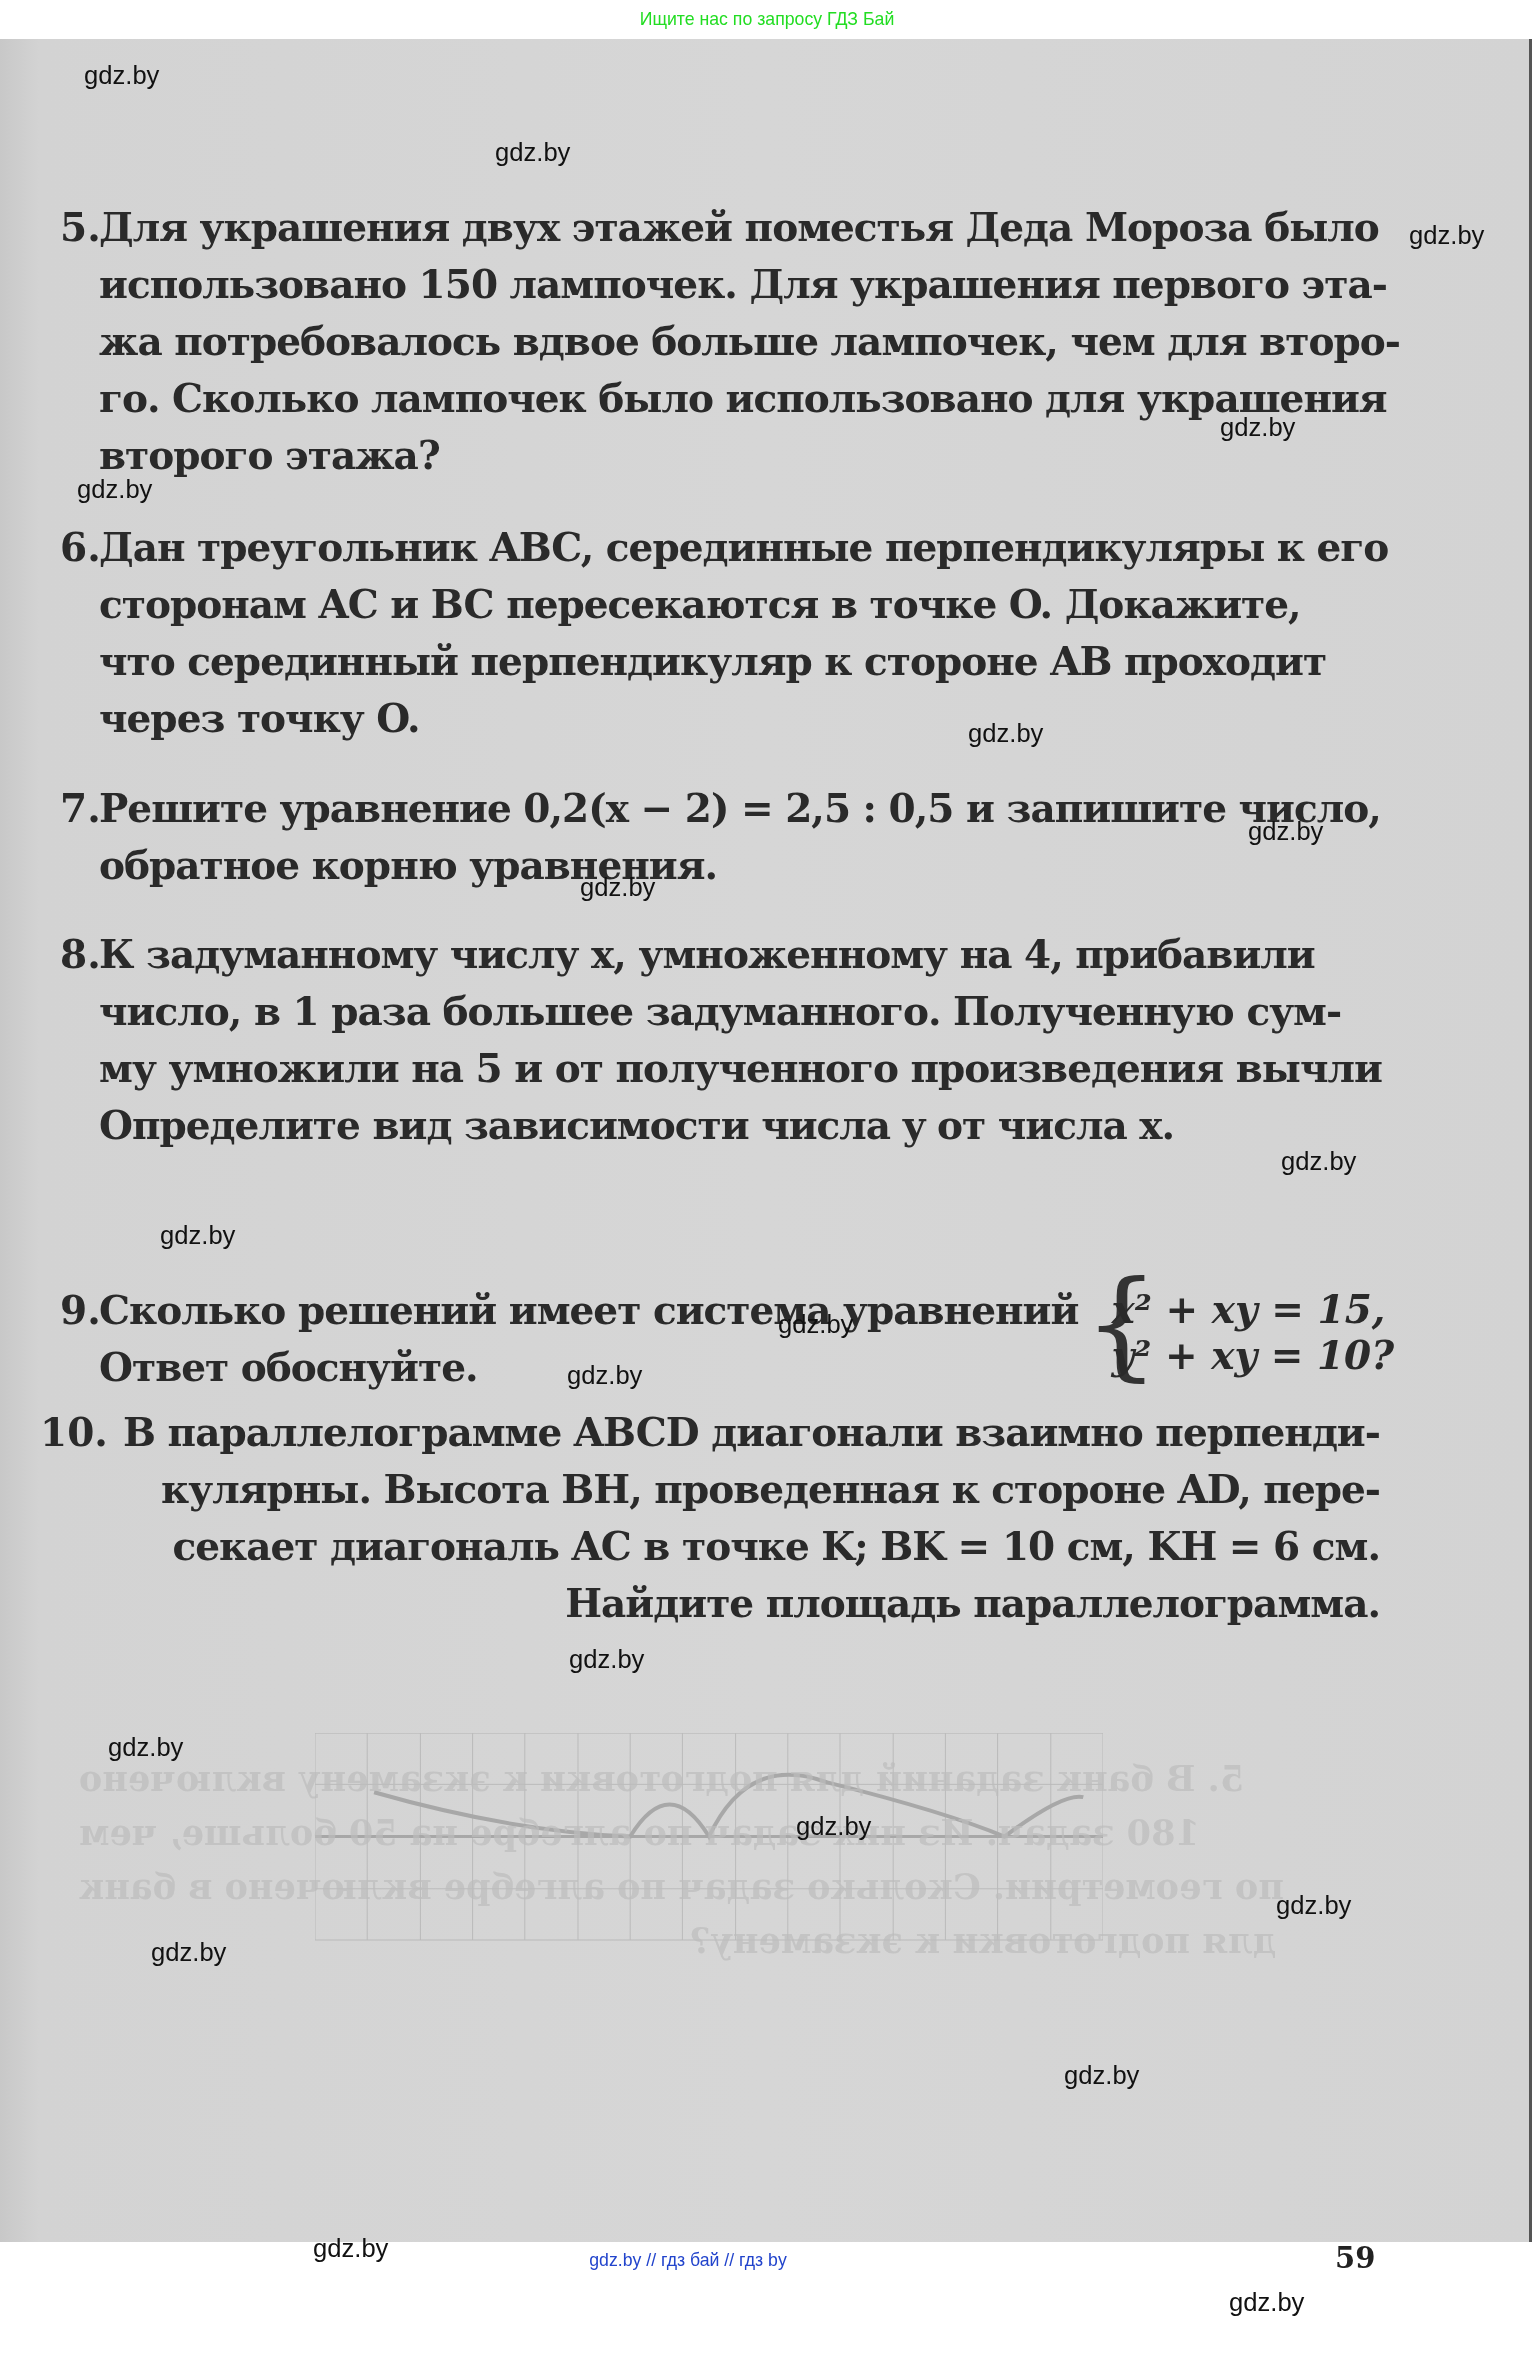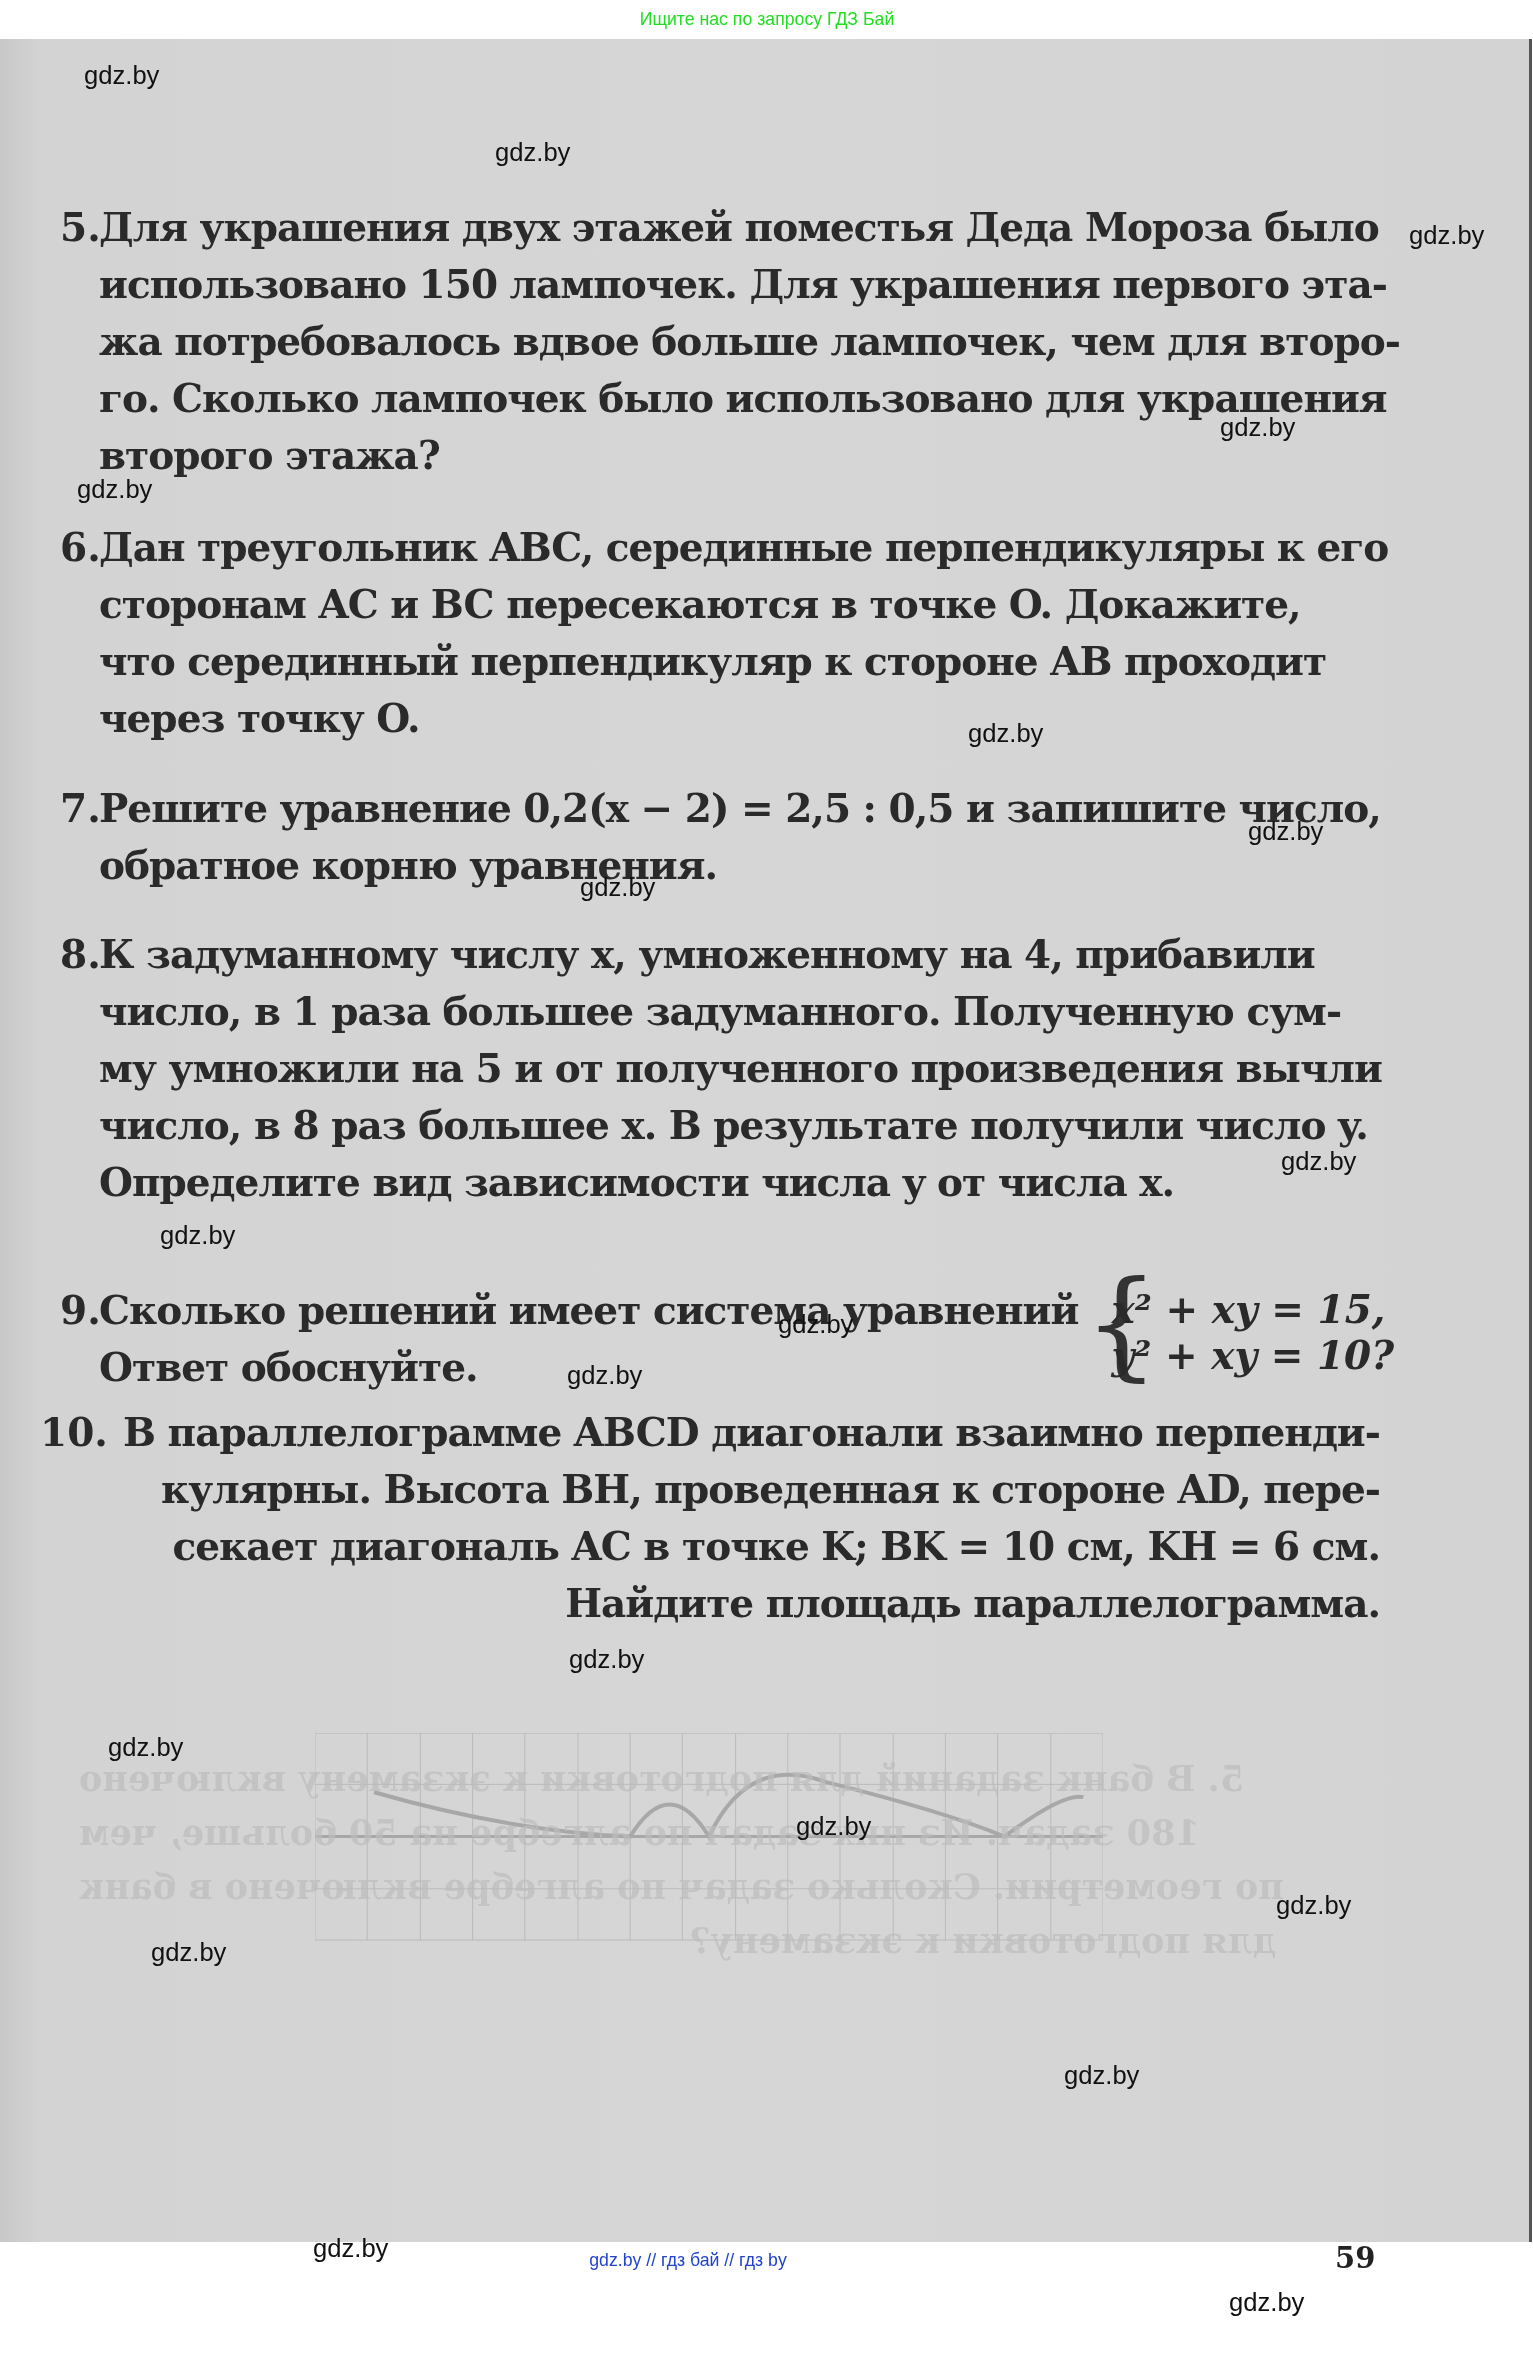--- a/index.html
+++ b/index.html
@@ -108,21 +108,20 @@
     <span class="num">7.</span>
     <span class="line">Решите уравнение 0,2(x − 2) = 2,5 : 0,5 и запишите число,</span>
     <span class="line">обратное корню уравнения.</span>
   </div>
 
   <div class="problem" style="top:887px;">
     <span class="num">8.</span>
     <span class="line">К задуманному числу x, умноженному на 4, прибавили</span>
     <span class="line">число, в 1 раза большее задуманного. Полученную сум-</span>
     <span class="line">му умножили на 5 и от полученного произведения вычли</span>
-    <span class="line">число, в 8 раз большее x. В результате получили число y.</span>
     <span class="line">Определите вид зависимости числа y от числа x.</span>
   </div>
 
   <div class="problem" style="top:1243px;">
     <span class="num">9.</span>
     <span class="line">Сколько решений имеет система уравнений</span>
     <span class="line">Ответ обоснуйте.</span>
   </div>
   <div class="system">
     <span class="brace">{</span>

